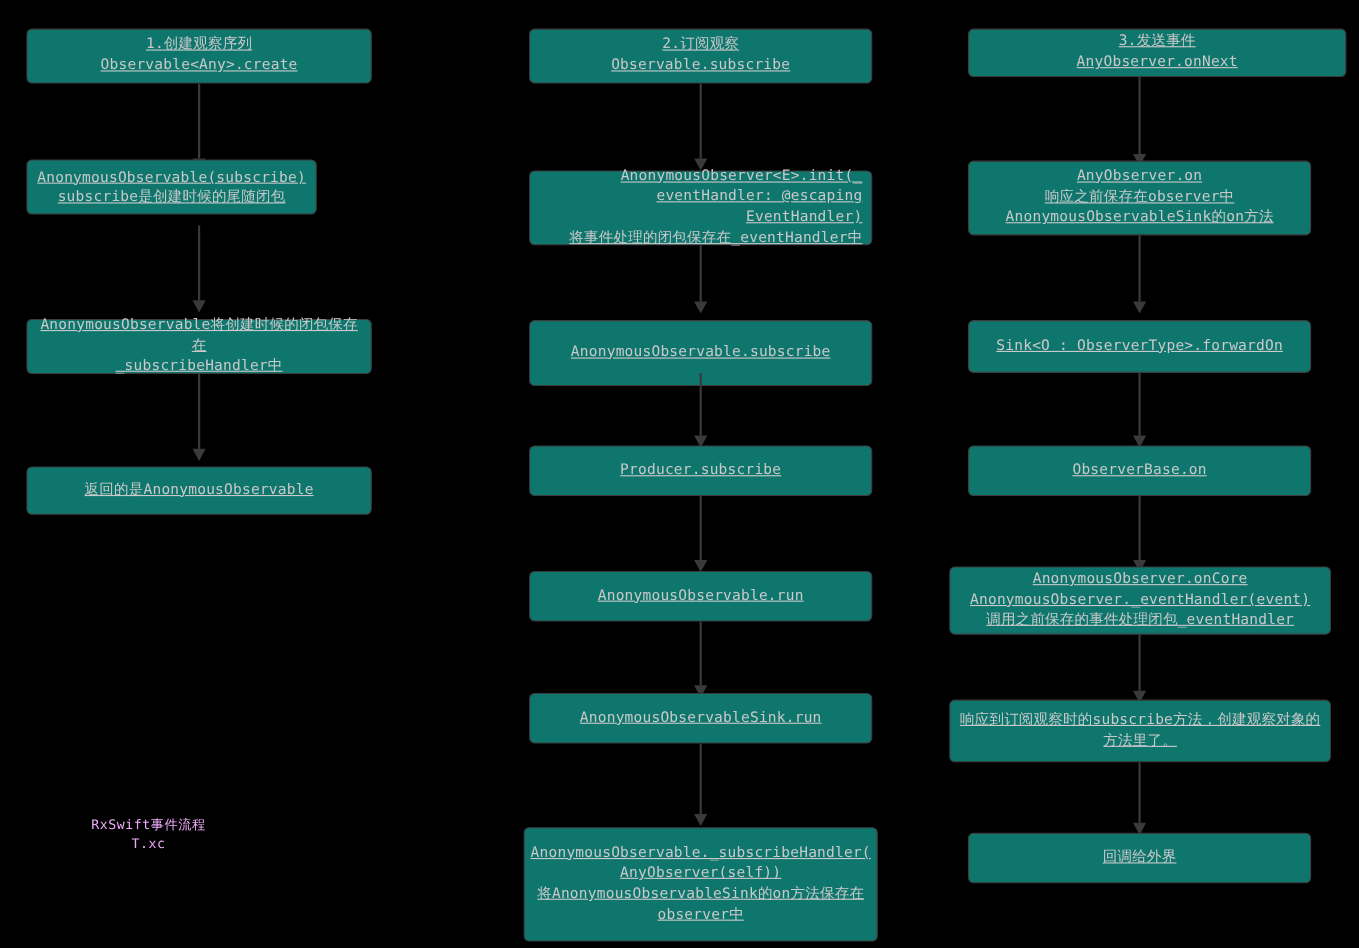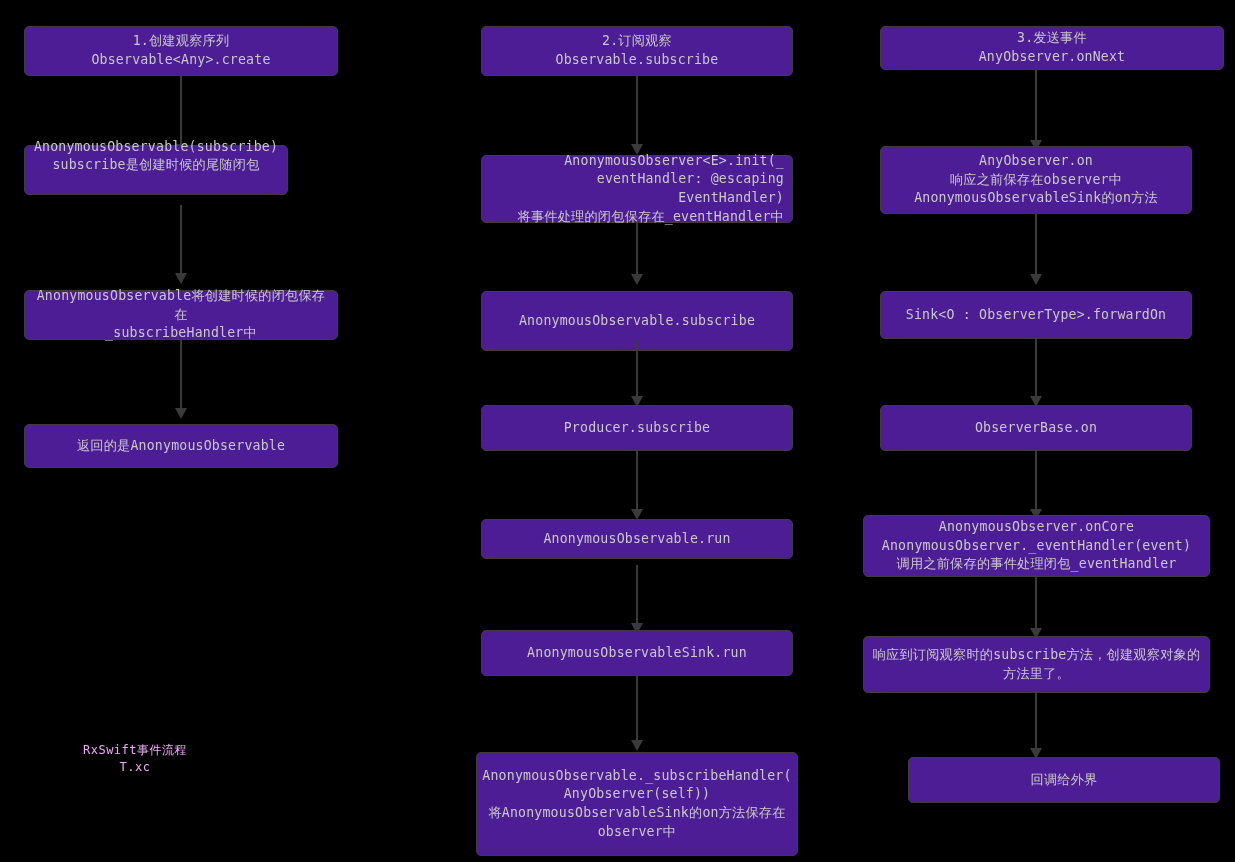--- a/index.html
+++ b/index.html
@@ -18,33 +18,34 @@
   #canvas {
     position: absolute;
     left: 0; top: 0;
     width: 1235px;
     height: 862px;
   }
 
   .node {
     position: absolute;
     box-sizing: border-box;
-    background: #4c1d95;
+    background: #0f766e;
     border: 1.6px solid #3d3d3d;
     border-radius: 5px;
     display: flex;
     align-items: center;
     justify-content: center;
     text-align: center;
     line-height: 1.42;
     font-size: 13.2px;
     color: #c9c9c9;
     letter-spacing: 0.2px;
-    padding: 19px 8px;
+    padding: 4px 8px;
     box-shadow: 0 0 0 0.5px rgba(0,0,0,0.15);
+    text-decoration: underline;
   }
   .node .txt {
     display: block;
     white-space: pre-line;
     font-family: "DejaVu Sans Mono", "Liberation Mono", monospace;
   }
   
   .node.cjk-dark .txt { color: #c9c9c9; }
 
   .edge {
@@ -122,21 +123,21 @@
   </div>
   <div class="edge" style="left:636px; top:339px; height:57px;"></div>
   <div class="arrowhead" style="left:631px; top:396px;"></div>
 
   <div class="node" style="left:481px; top:405px; width:312px; height:46px;">
     <span class="txt">Producer.subscribe</span>
   </div>
   <div class="edge" style="left:636px; top:451px; height:58px;"></div>
   <div class="arrowhead" style="left:631px; top:509px;"></div>
 
-  <div class="node" style="left:481px; top:519px; width:312px; height:34px;">
+  <div class="node" style="left:481px; top:519px; width:312px; height:46px;">
     <span class="txt">AnonymousObservable.run</span>
   </div>
   <div class="edge" style="left:636px; top:565px; height:58px;"></div>
   <div class="arrowhead" style="left:631px; top:623px;"></div>
 
   <div class="node" style="left:481px; top:630px; width:312px; height:46px;">
     <span class="txt">AnonymousObservableSink.run</span>
   </div>
   <div class="edge" style="left:636px; top:676px; height:64px;"></div>
   <div class="arrowhead" style="left:631px; top:740px;"></div>
@@ -183,20 +184,20 @@
   <div class="edge" style="left:1035px; top:577px; height:51px;"></div>
   <div class="arrowhead" style="left:1030px; top:628px;"></div>
 
   <div class="node cjk-dark" style="left:863px; top:636px; width:347px; height:57px;">
     <span class="txt">响应到订阅观察时的subscribe方法，创建观察对象的
 方法里了。</span>
   </div>
   <div class="edge" style="left:1035px; top:693px; height:55px;"></div>
   <div class="arrowhead" style="left:1030px; top:748px;"></div>
 
-  <div class="node cjk-dark" style="left:880px; top:757px; width:312px; height:46px;margin-left:28px;">
+  <div class="node cjk-dark" style="left:880px; top:757px; width:312px; height:46px;">
     <span class="txt">回调给外界</span>
   </div>
 
   <div class="watermark" style="left:60px; top:742px; width:150px;">RxSwift事件流程</div>
   <div class="watermark" style="left:60px; top:759px; width:150px;">T.xc</div>
 
 </div>
 
 </body></html>

